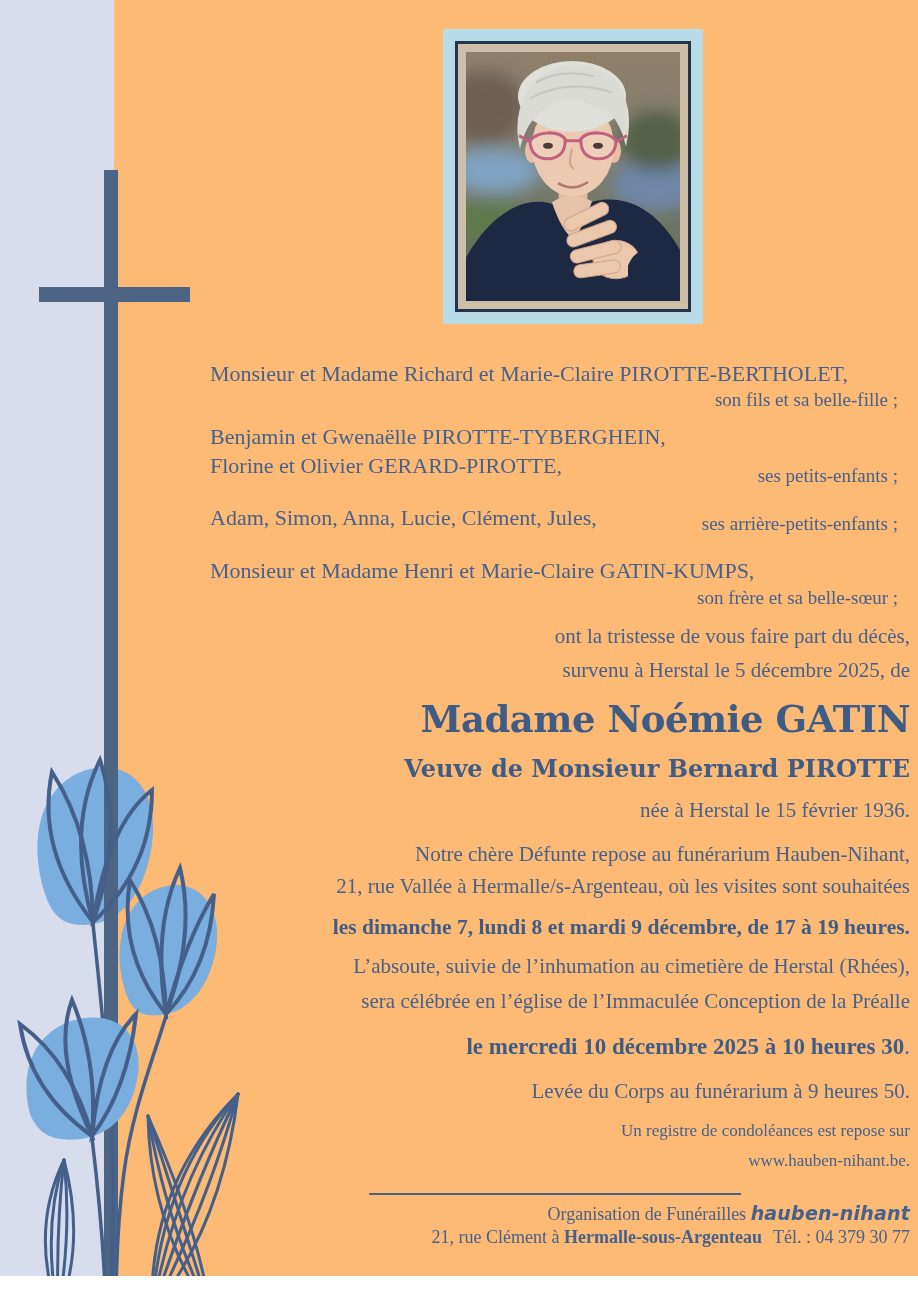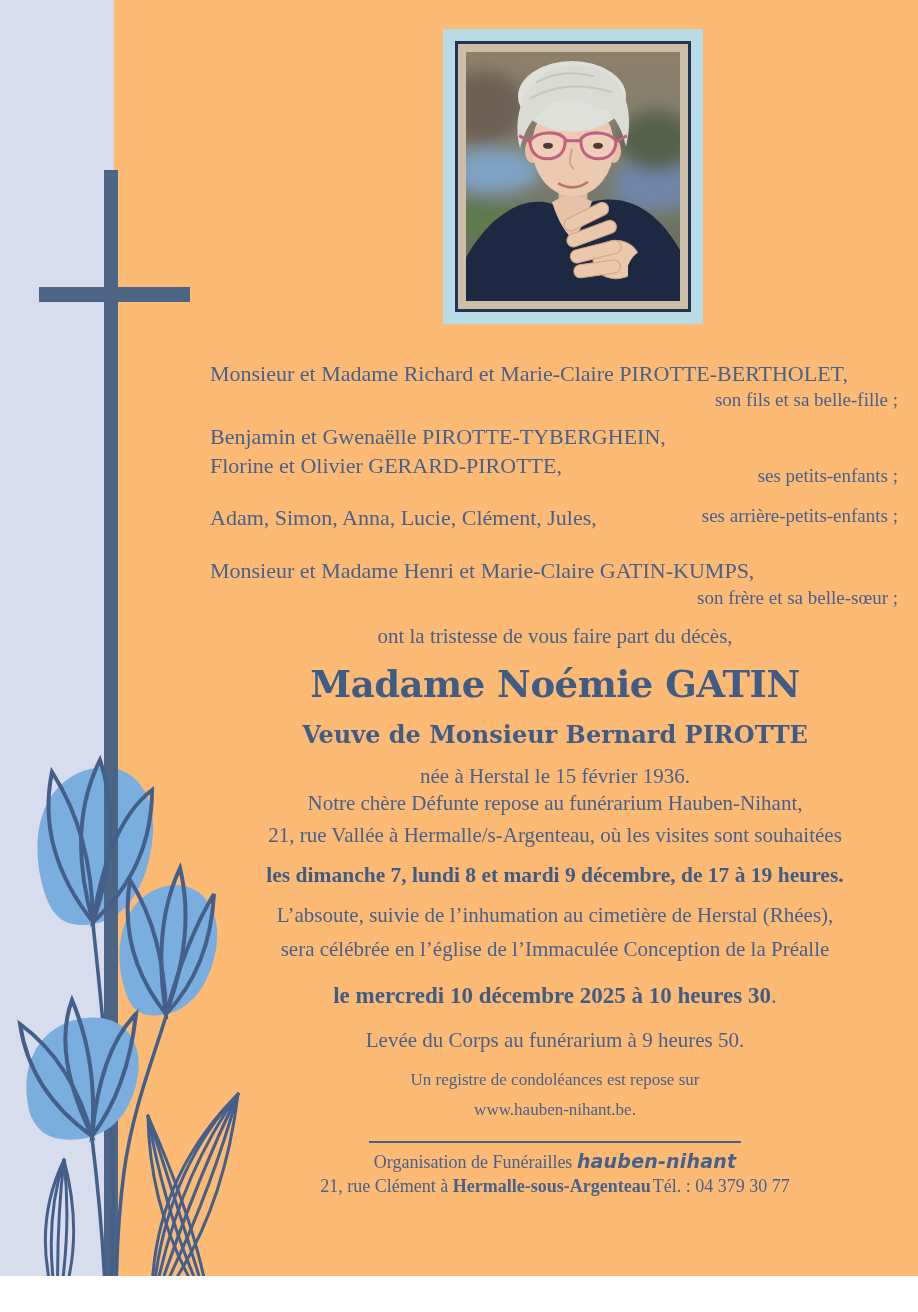--- a/index.html
+++ b/index.html
@@ -42,21 +42,21 @@
   }
   .photo-inner svg{display:block;width:100%;height:100%;}
   .content{
     position:absolute;left:200px;top:352px;width:710px;
   }
   .fam{font-size:22px;line-height:1.25;padding-left:10px;text-align:left;}
   .rel{font-size:19px;line-height:1.25;text-align:right;padding-right:12px;}
   .famrow{display:flex;justify-content:space-between;align-items:flex-start;}
   .famrow .fam{flex:0 1 auto;}
   .famrow .rel{flex:0 0 auto;position:relative;}
-  .ctr{text-align:center;}
+  .ctr{text-align:right;}
   .body21{font-size:21px;line-height:1.25;}
   .bold21{font-size:21.5px;line-height:1.25;font-weight:bold;color:#3f5c87;}
   .name{
     font-family:"DejaVu Serif", serif;
     font-size:37px;line-height:1.25;font-weight:bold;color:#3f5c87;
     letter-spacing:-0.5px;
   }
   .widow{
     font-family:"DejaVu Serif", serif;
     font-size:24px;line-height:1.25;font-weight:bold;color:#3f5c87;
@@ -66,21 +66,21 @@
   .small17{font-size:17px;line-height:1.25;}
   .divider{
     width:372px;height:0;border-top:2px solid #46618c;
     margin:21px auto 0 auto;
   }
   .footline{font-size:18px;line-height:1.22;}
   .logo{
     font-family:"DejaVu Sans", sans-serif;
     font-weight:bold;font-size:19px;letter-spacing:0.2px;font-style:italic;
   }
-  .phone{margin-left:2px;}
+  .phone{margin-left:11px;}
   b.place{font-weight:bold;}
 </style>
 </head>
 <body>
 
 <div class="page">
 
   <div class="strip"></div>
   <div class="cross-v"></div>
   <div class="cross-h"></div>
@@ -199,33 +199,34 @@
     <div class="rel">son fils et sa belle-fille ;</div>
 
     <div class="fam" style="margin-top:12px">Benjamin et Gwenaëlle PIROTTE-TYBERGHEIN,</div>
     <div class="famrow" style="margin-top:1px">
       <div class="fam">Florine et Olivier GERARD-PIROTTE,</div>
       <div class="rel" style="top:12px">ses petits-enfants ;</div>
     </div>
 
     <div class="famrow" style="margin-top:25px">
       <div class="fam">Adam, Simon, Anna, Lucie, Clément, Jules,</div>
-      <div class="rel" style="top:0">ses arrière-petits-enfants ;</div>
+      <div class="rel" style="top:8px">ses arrière-petits-enfants ;</div>
     </div>
 
     <div class="fam" style="margin-top:25px">Monsieur et Madame Henri et Marie-Claire GATIN-KUMPS,</div>
     <div class="rel" style="margin-top:2px">son frère et sa belle-sœur ;</div>
 
     <div class="ctr body21" style="margin-top:13px">ont la tristesse de vous faire part du décès,</div>
+    <div class="ctr body21" style="margin-top:8px">survenu à Herstal le 5 décembre 2025, de</div>
 
     <div class="ctr name" style="margin-top:12px">Madame Noémie GATIN</div>
     <div class="ctr widow" style="margin-top:12px">Veuve de Monsieur Bernard PIROTTE</div>
     <div class="ctr body21" style="margin-top:13px">née à Herstal le 15 février 1936.</div>
 
-    <div class="ctr body21" style="margin-top:1px">Notre chère Défunte repose au funérarium Hauben-Nihant,</div>
+    <div class="ctr body21" style="margin-top:18px">Notre chère Défunte repose au funérarium Hauben-Nihant,</div>
     <div class="ctr body21" style="margin-top:6px">21, rue Vallée à Hermalle/s-Argenteau, où les visites sont souhaitées</div>
     <div class="ctr bold21" style="margin-top:14px">les dimanche 7, lundi 8 et mardi 9 décembre, de 17 à 19 heures.</div>
 
     <div class="ctr body21" style="margin-top:13px">L’absoute, suivie de l’inhumation au cimetière de Herstal (Rhées),</div>
     <div class="ctr body21" style="margin-top:8px">sera célébrée en l’église de l’Immaculée Conception de la Préalle</div>
 
     <div class="ctr datebold" style="margin-top:18px"><b>le mercredi 10 décembre 2025 à 10 heures 30</b><span>.</span></div>
 
     <div class="ctr body21" style="margin-top:16px">Levée du Corps au funérarium à 9 heures 50.</div>
 

